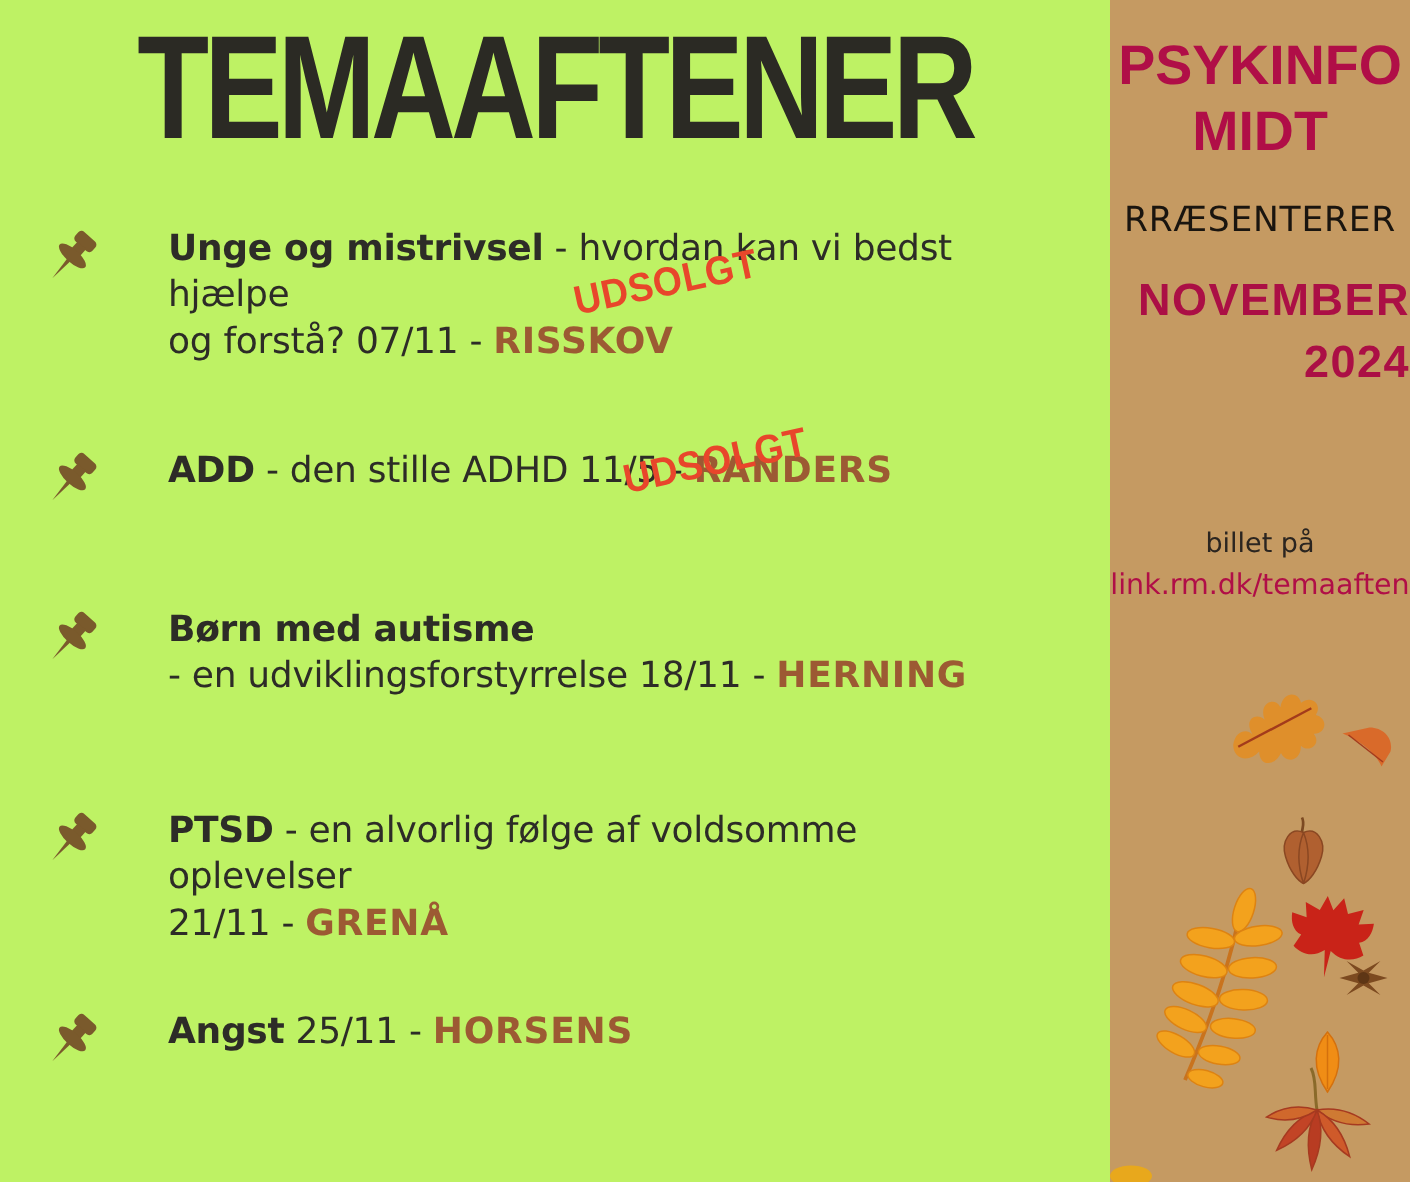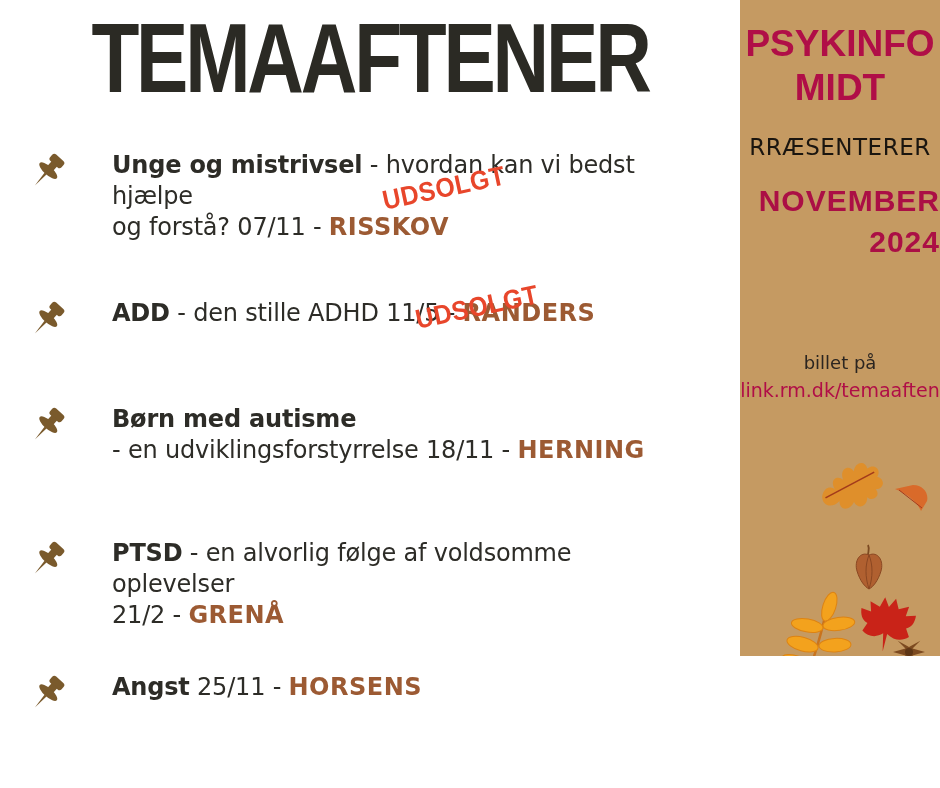--- a/index.html
+++ b/index.html
@@ -1,18 +1,18 @@
 <!DOCTYPE html>
 <html><head>
 <meta charset="utf-8">
 <style>
   html,body{margin:0;padding:0;background:#555;}
   .poster{
     position:relative;width:940px;height:788px;overflow:hidden;
-    background:#ffffff;font-family:"DejaVu Sans",sans-serif;color:#2d2c27;
+    background:#bef264;font-family:"DejaVu Sans",sans-serif;color:#2d2c27;
   }
   
   .main{position:absolute;left:0;top:0;width:740px;height:788px;}
   .title{
     position:absolute;left:0;top:2px;width:740px;text-align:center;
     font-family:"Liberation Sans",sans-serif;font-weight:700;font-size:98px;
     letter-spacing:-4px;transform:scaleX(0.80);color:#2b2a24;white-space:nowrap;
   }
   .event{
     position:absolute;left:0;width:690px;padding-left:112px;box-sizing:border-box;
@@ -21,21 +21,21 @@
   .event .pin{position:absolute;left:26px;top:1px;}
   .lead{font-weight:700;}
   .city{font-weight:700;color:#9c5a33;letter-spacing:0.5px;}
   .soldout{
     position:absolute;font-family:"Liberation Sans",sans-serif;font-weight:700;
     font-size:27px;color:#e8462b;letter-spacing:0.5px;white-space:nowrap;
     transform:rotate(-12deg) scaleX(0.92);transform-origin:left center;
   }
   
   .sidebar{
-    position:absolute;left:740px;top:0;width:200px;height:656px;
+    position:absolute;left:740px;top:0;width:200px;height:788px;
     background:#c59a62;text-align:center;overflow:hidden;
   }
   .brand{
     position:absolute;top:22px;left:0;right:0;
     font-family:"Liberation Sans",sans-serif;font-weight:700;
     font-size:37px;line-height:44px;color:#b00e47;
   }
   .presents{
     position:absolute;top:134px;left:0;right:0;
     font-size:23px;letter-spacing:0.5px;color:#1a150f;font-weight:500;
@@ -107,21 +107,21 @@
     <div class="event" style="top:538px">
       <svg class="pin" width="42" height="42" viewBox="0 0 44 44">
         <g fill="#7a5a2c" transform="rotate(42 22 22)">
           <rect x="14" y="2" width="16" height="9" rx="3"></rect>
           <rect x="18" y="10" width="8" height="7"></rect>
           <ellipse cx="22" cy="20" rx="12" ry="4.5"></ellipse>
           <path d="M20.6 24 L23.4 24 L22 41 Z"></path>
         </g>
       </svg>
       <span class="lead">PTSD</span><span> - en alvorlig følge af voldsomme oplevelser</span><br>
-      <span>21/2 - </span><span class="city">GRENÅ</span>
+      <span>21/11 - </span><span class="city">GRENÅ</span>
     </div>
 
     <div class="event" style="top:672px">
       <svg class="pin" width="42" height="42" viewBox="0 0 44 44">
         <g fill="#7a5a2c" transform="rotate(42 22 22)">
           <rect x="14" y="2" width="16" height="9" rx="3"></rect>
           <rect x="18" y="10" width="8" height="7"></rect>
           <ellipse cx="22" cy="20" rx="12" ry="4.5"></ellipse>
           <path d="M20.6 24 L23.4 24 L22 41 Z"></path>
         </g>

